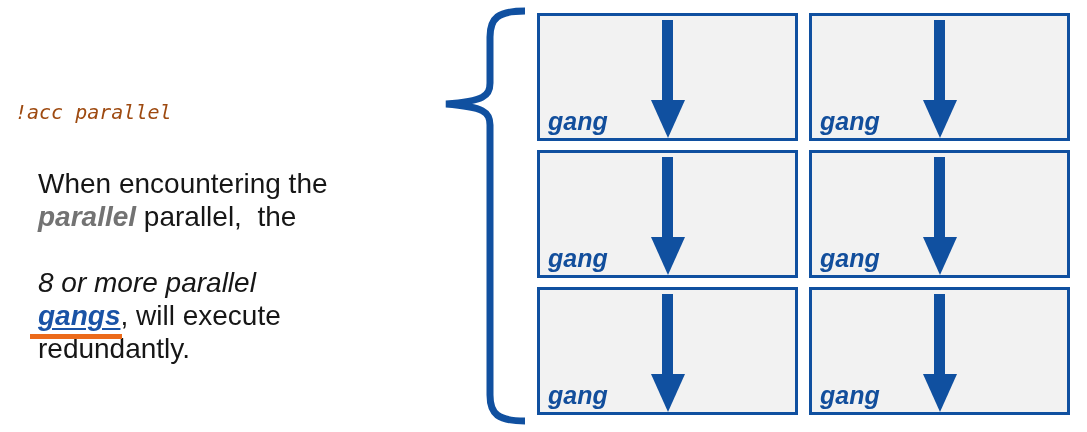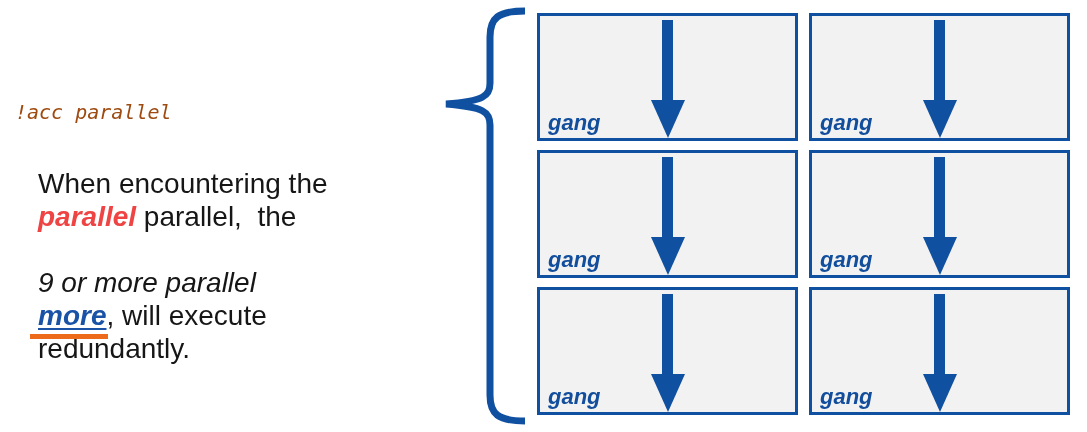--- a/index.html
+++ b/index.html
@@ -15,21 +15,21 @@
     font-family:"DejaVu Sans Mono","Liberation Mono",monospace;
     font-size:20px;line-height:24px;color:#9e4a10;white-space:pre;font-style:italic;
   }
 
   
   .para{
     position:absolute;left:38px;top:167px;width:440px;
     font-size:28px;line-height:33px;color:#161616;
     white-space:pre-wrap;
   }
-  .kw-blue{color:#ef4444;font-weight:bold;font-style:italic;}
+  .kw-blue{color:#737373;font-weight:bold;font-style:italic;}
   .ital{font-style:italic;}
   .gangs-word{
     color:#1a53a6;font-weight:bold;font-style:italic;
     text-decoration:underline;text-decoration-thickness:2px;text-underline-offset:3px;
     position:relative;display:inline-block;
   }
   .gangs-word::after{
     content:"";position:absolute;left:-8px;right:-2px;bottom:-7px;height:5px;
     background:#ec6a1a;
   }
@@ -46,31 +46,31 @@
   .gang-box{
     position:relative;background:#f2f2f2;border:3px solid #1050a0;
     box-sizing:border-box;
   }
   .down-arrow{
     position:absolute;left:50%;top:4px;transform:translateX(-50%);
     width:36px;height:118px;display:block;
   }
   .gang-label{
     position:absolute;left:8px;bottom:2px;
-    font-size:22px;font-weight:bold;font-style:italic;color:#124e9c;
+    font-size:25px;font-weight:bold;font-style:italic;color:#124e9c;
   }
 </style>
 </head>
 <body>
 
 <div class="stage">
 
   <div class="code-label">!acc parallel</div>
 
-  <div class="para"><span>When encountering the</span><br><span class="kw-blue">parallel</span><span> parallel,  the</span><br><br><span class="ital">9 or more parallel</span><br><span class="gangs-word">more</span><span>, will execute</span><br><span>redundantly.</span></div>
+  <div class="para"><span>When encountering the</span><br><span class="kw-blue">parallel</span><span> parallel,  the</span><br><br><span class="ital">8 or more parallel</span><br><span class="gangs-word">gangs</span><span>, will execute</span><br><span>redundantly.</span></div>
 
   <svg class="brace" viewBox="0 0 88 418" aria-hidden="true">
     <path d="M 85 4 C 58 4 50 11 50 30 L 50 76 C 50 89 44 94 6 97 C 44 100 50 105 50 118 L 50 388 C 50 407 58 414 85 414" fill="none" stroke="#1050a0" stroke-width="7"></path>
   </svg>
 
   <div class="grid">
 
     <div class="gang-box">
       <svg class="down-arrow" viewBox="0 0 36 118" aria-hidden="true">
         <rect x="12" y="0" width="11" height="82" fill="#1050a0"></rect>

